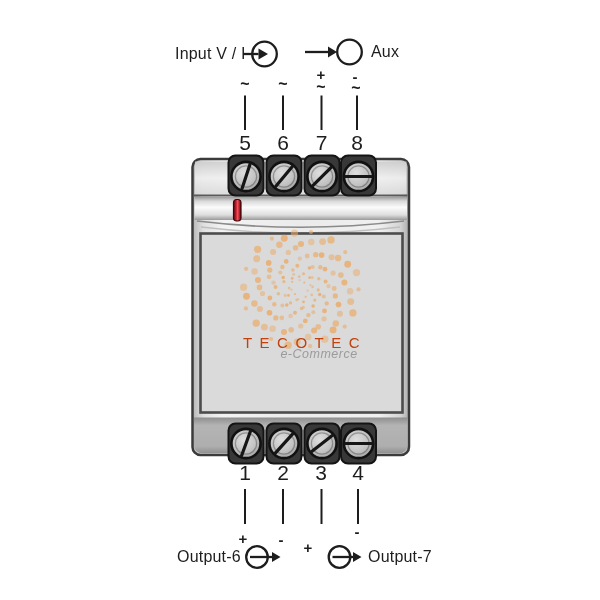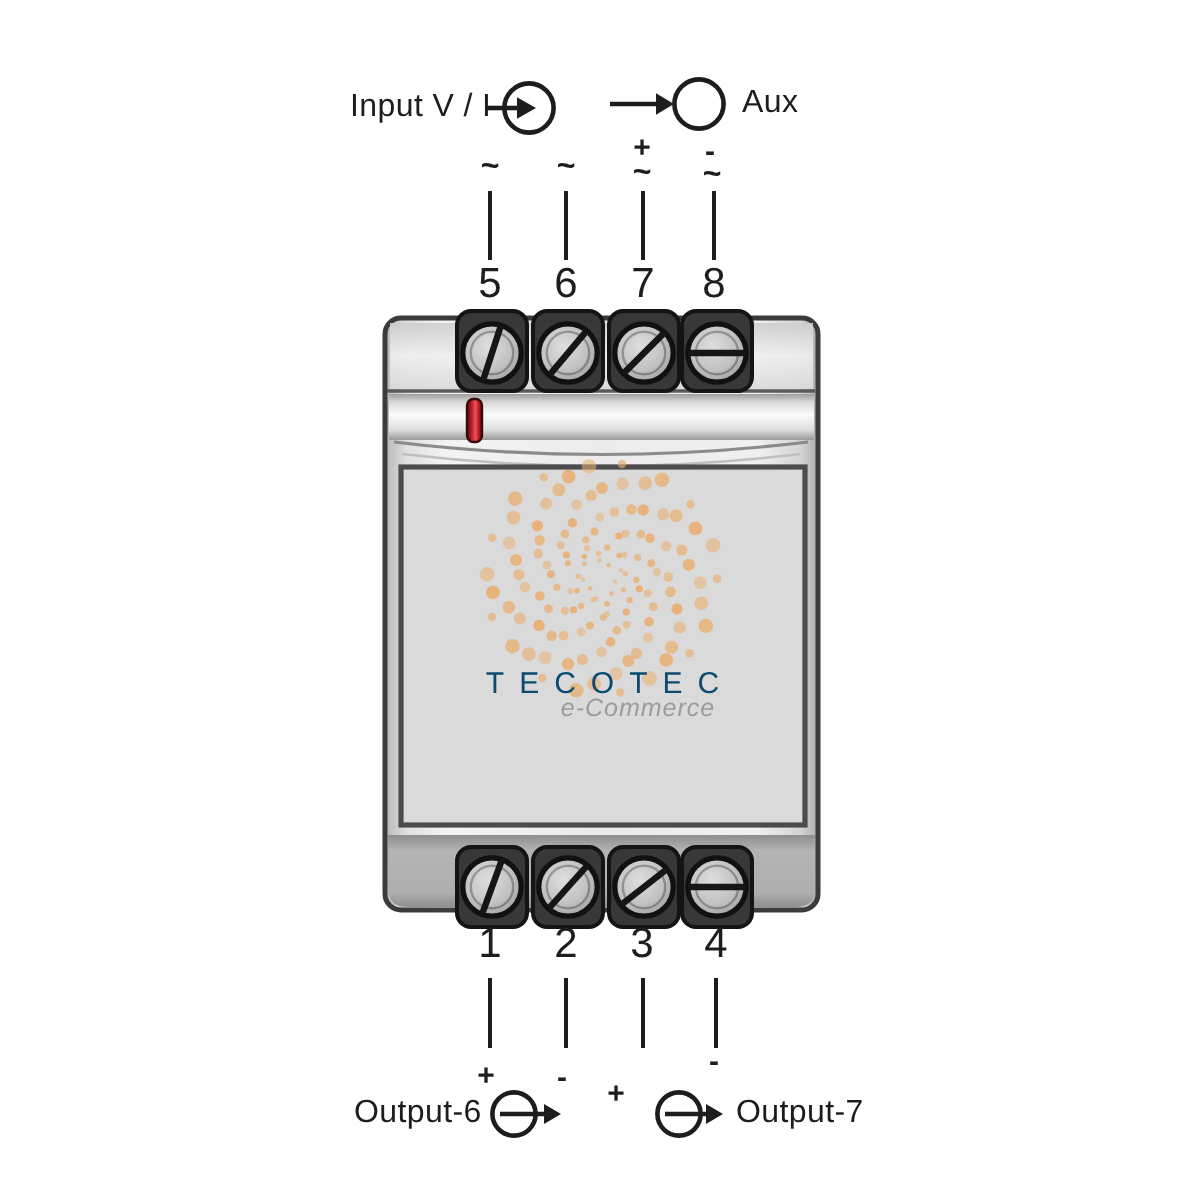--- a/index.html
+++ b/index.html
@@ -7,21 +7,21 @@
     position:relative;width:578px;height:600px;background:#ffffff;overflow:hidden;
     font-family:"Liberation Sans", sans-serif;color:#1d1d1d;
   }
   .gfx{position:absolute;left:0;top:0;}
   .lbl{position:absolute;transform:translate(-50%,-50%);white-space:nowrap;line-height:1;}
   .lbl-left{position:absolute;transform:translateY(-50%);white-space:nowrap;line-height:1;}
   .t-name{font-size:16px;letter-spacing:.2px;}
   .t-num{font-size:21px;}
   .t-sign{font-size:15px;font-weight:700;}
   .t-tilde{font-size:16px;font-weight:700;}
-  .t-brand{font-size:15px;letter-spacing:7.5px;color:#0c4a6e;text-align:right;}
+  .t-brand{font-size:15px;letter-spacing:7.5px;color:#c2410c;text-align:right;}
   .t-brandsub{font-size:12.5px;font-style:italic;color:#9b9b9b;letter-spacing:.5px;}
 </style>
 </head>
 <body>
 
 <div class="stage">
 
   <svg class="gfx" width="600" height="600" viewBox="0 0 600 600">
     <defs>
       <linearGradient id="housing" x1="0" y1="0" x2="1" y2="0">

